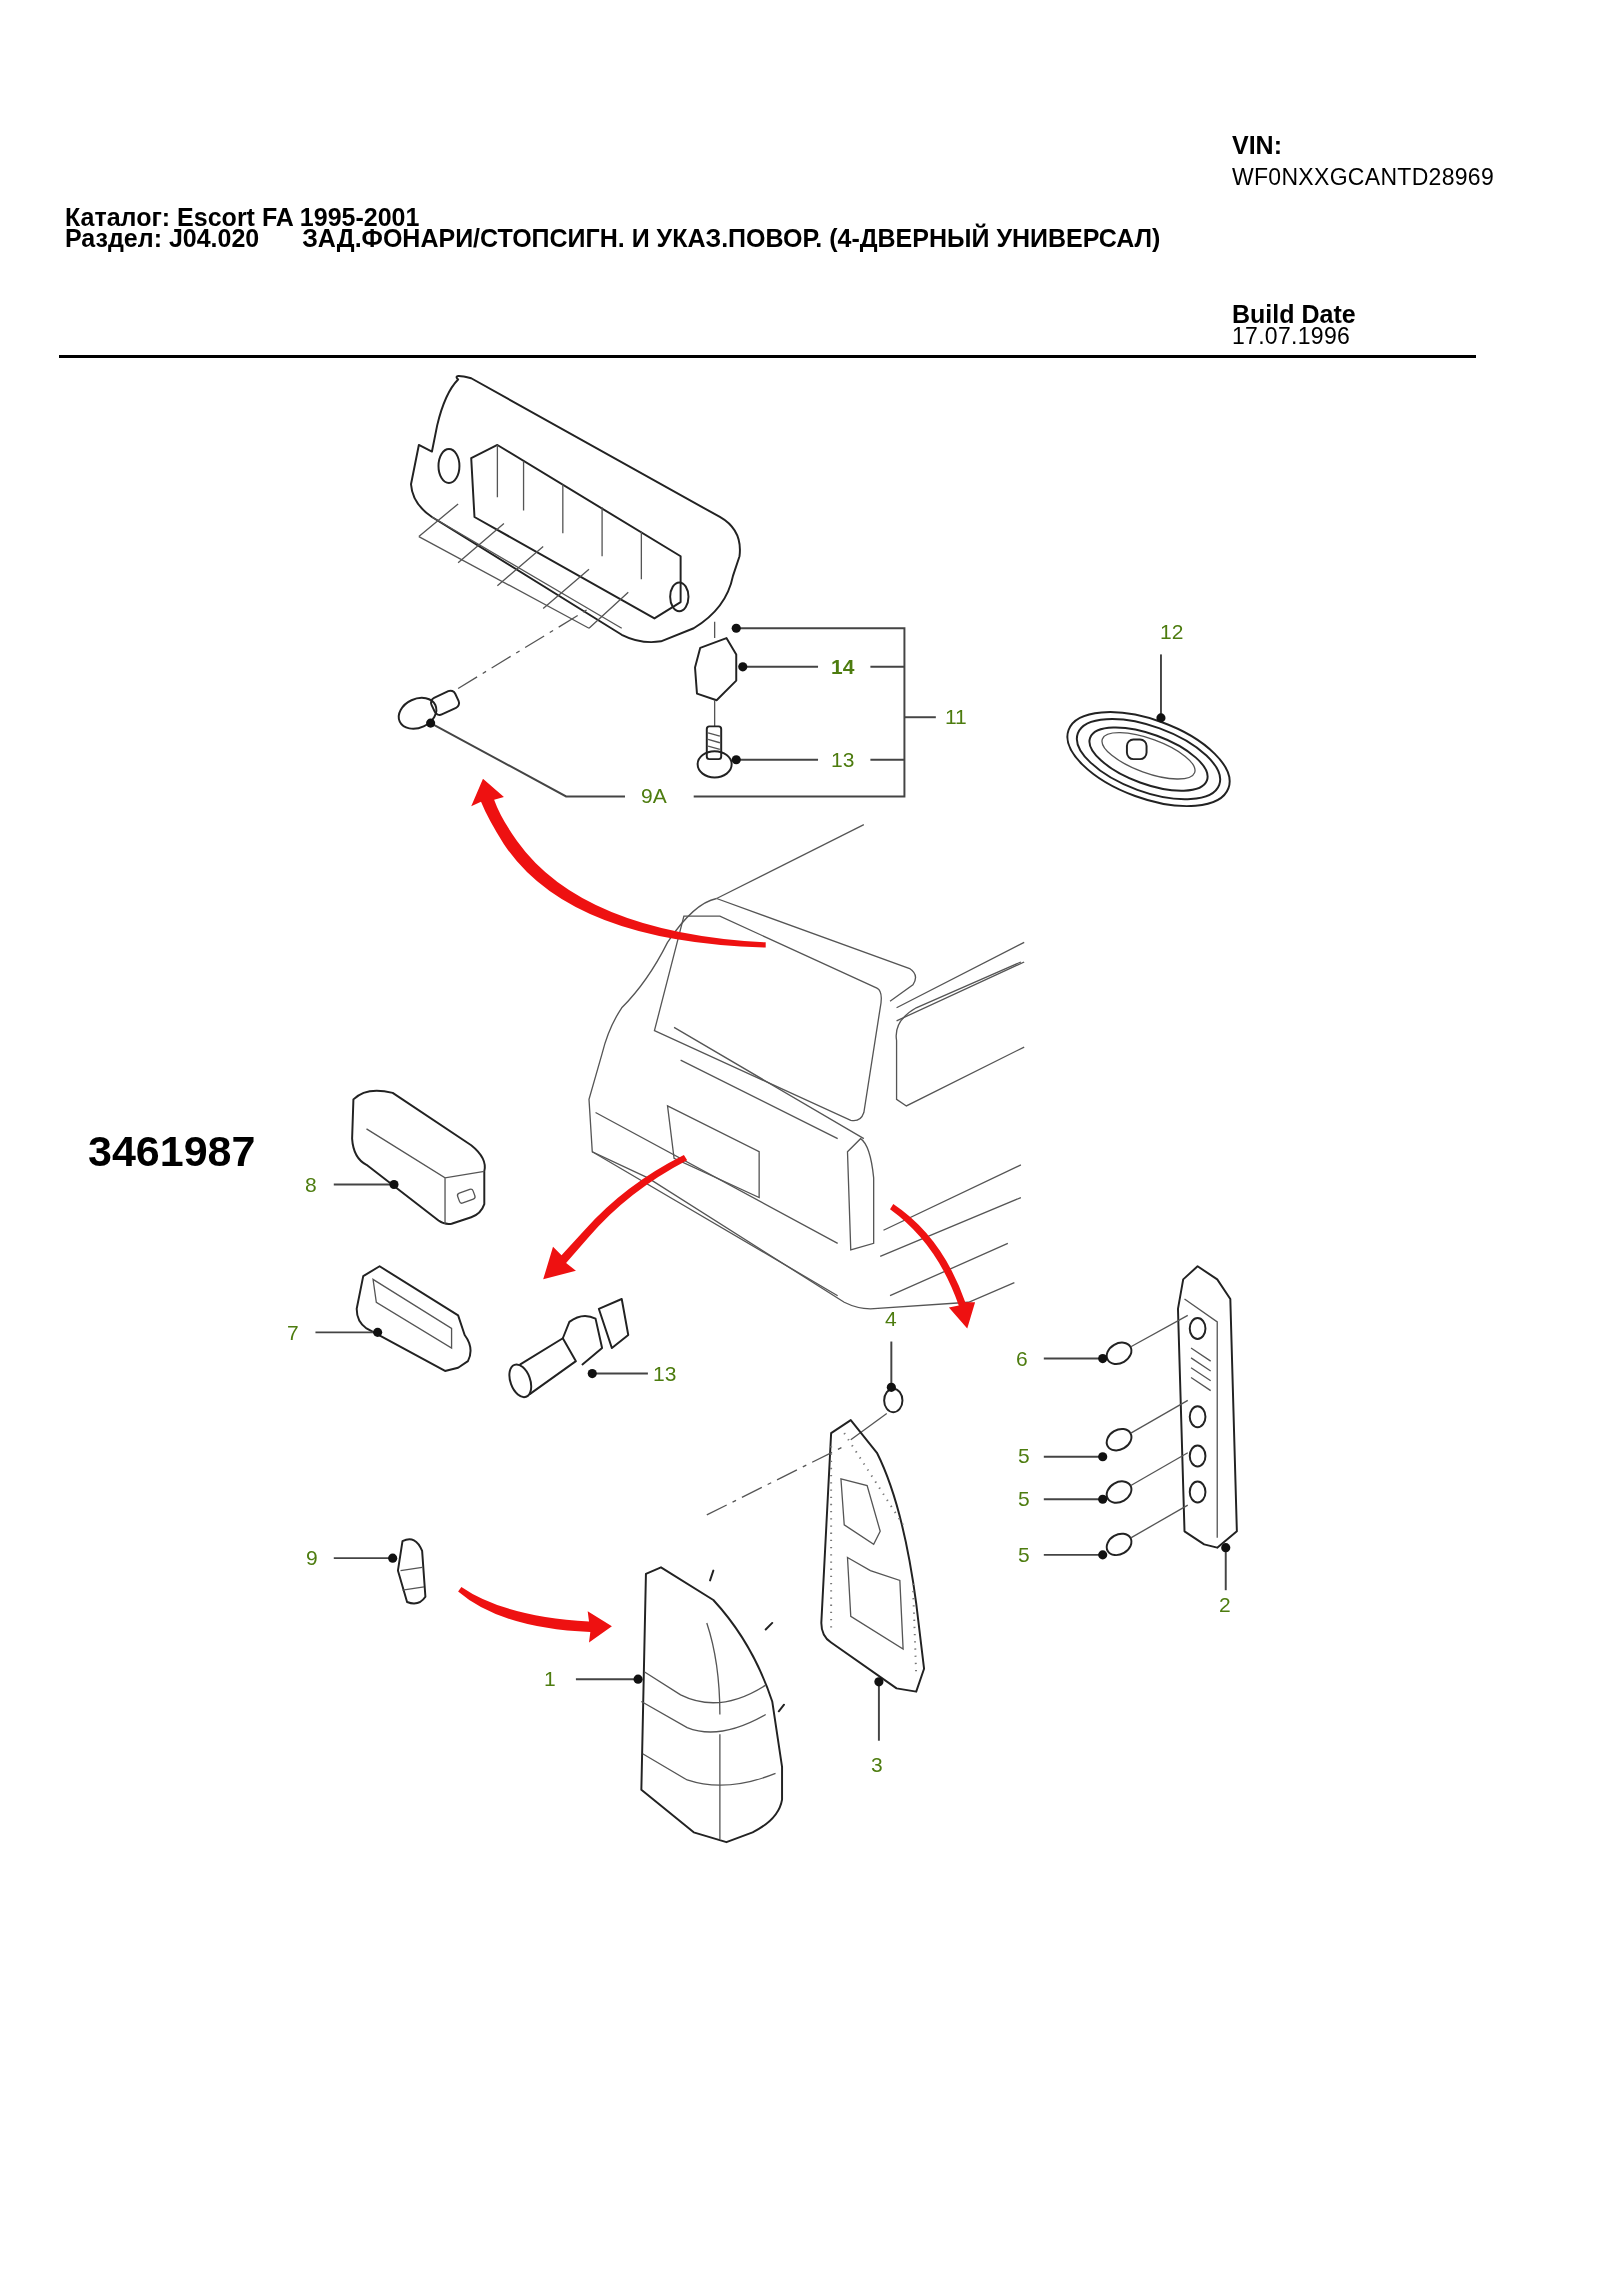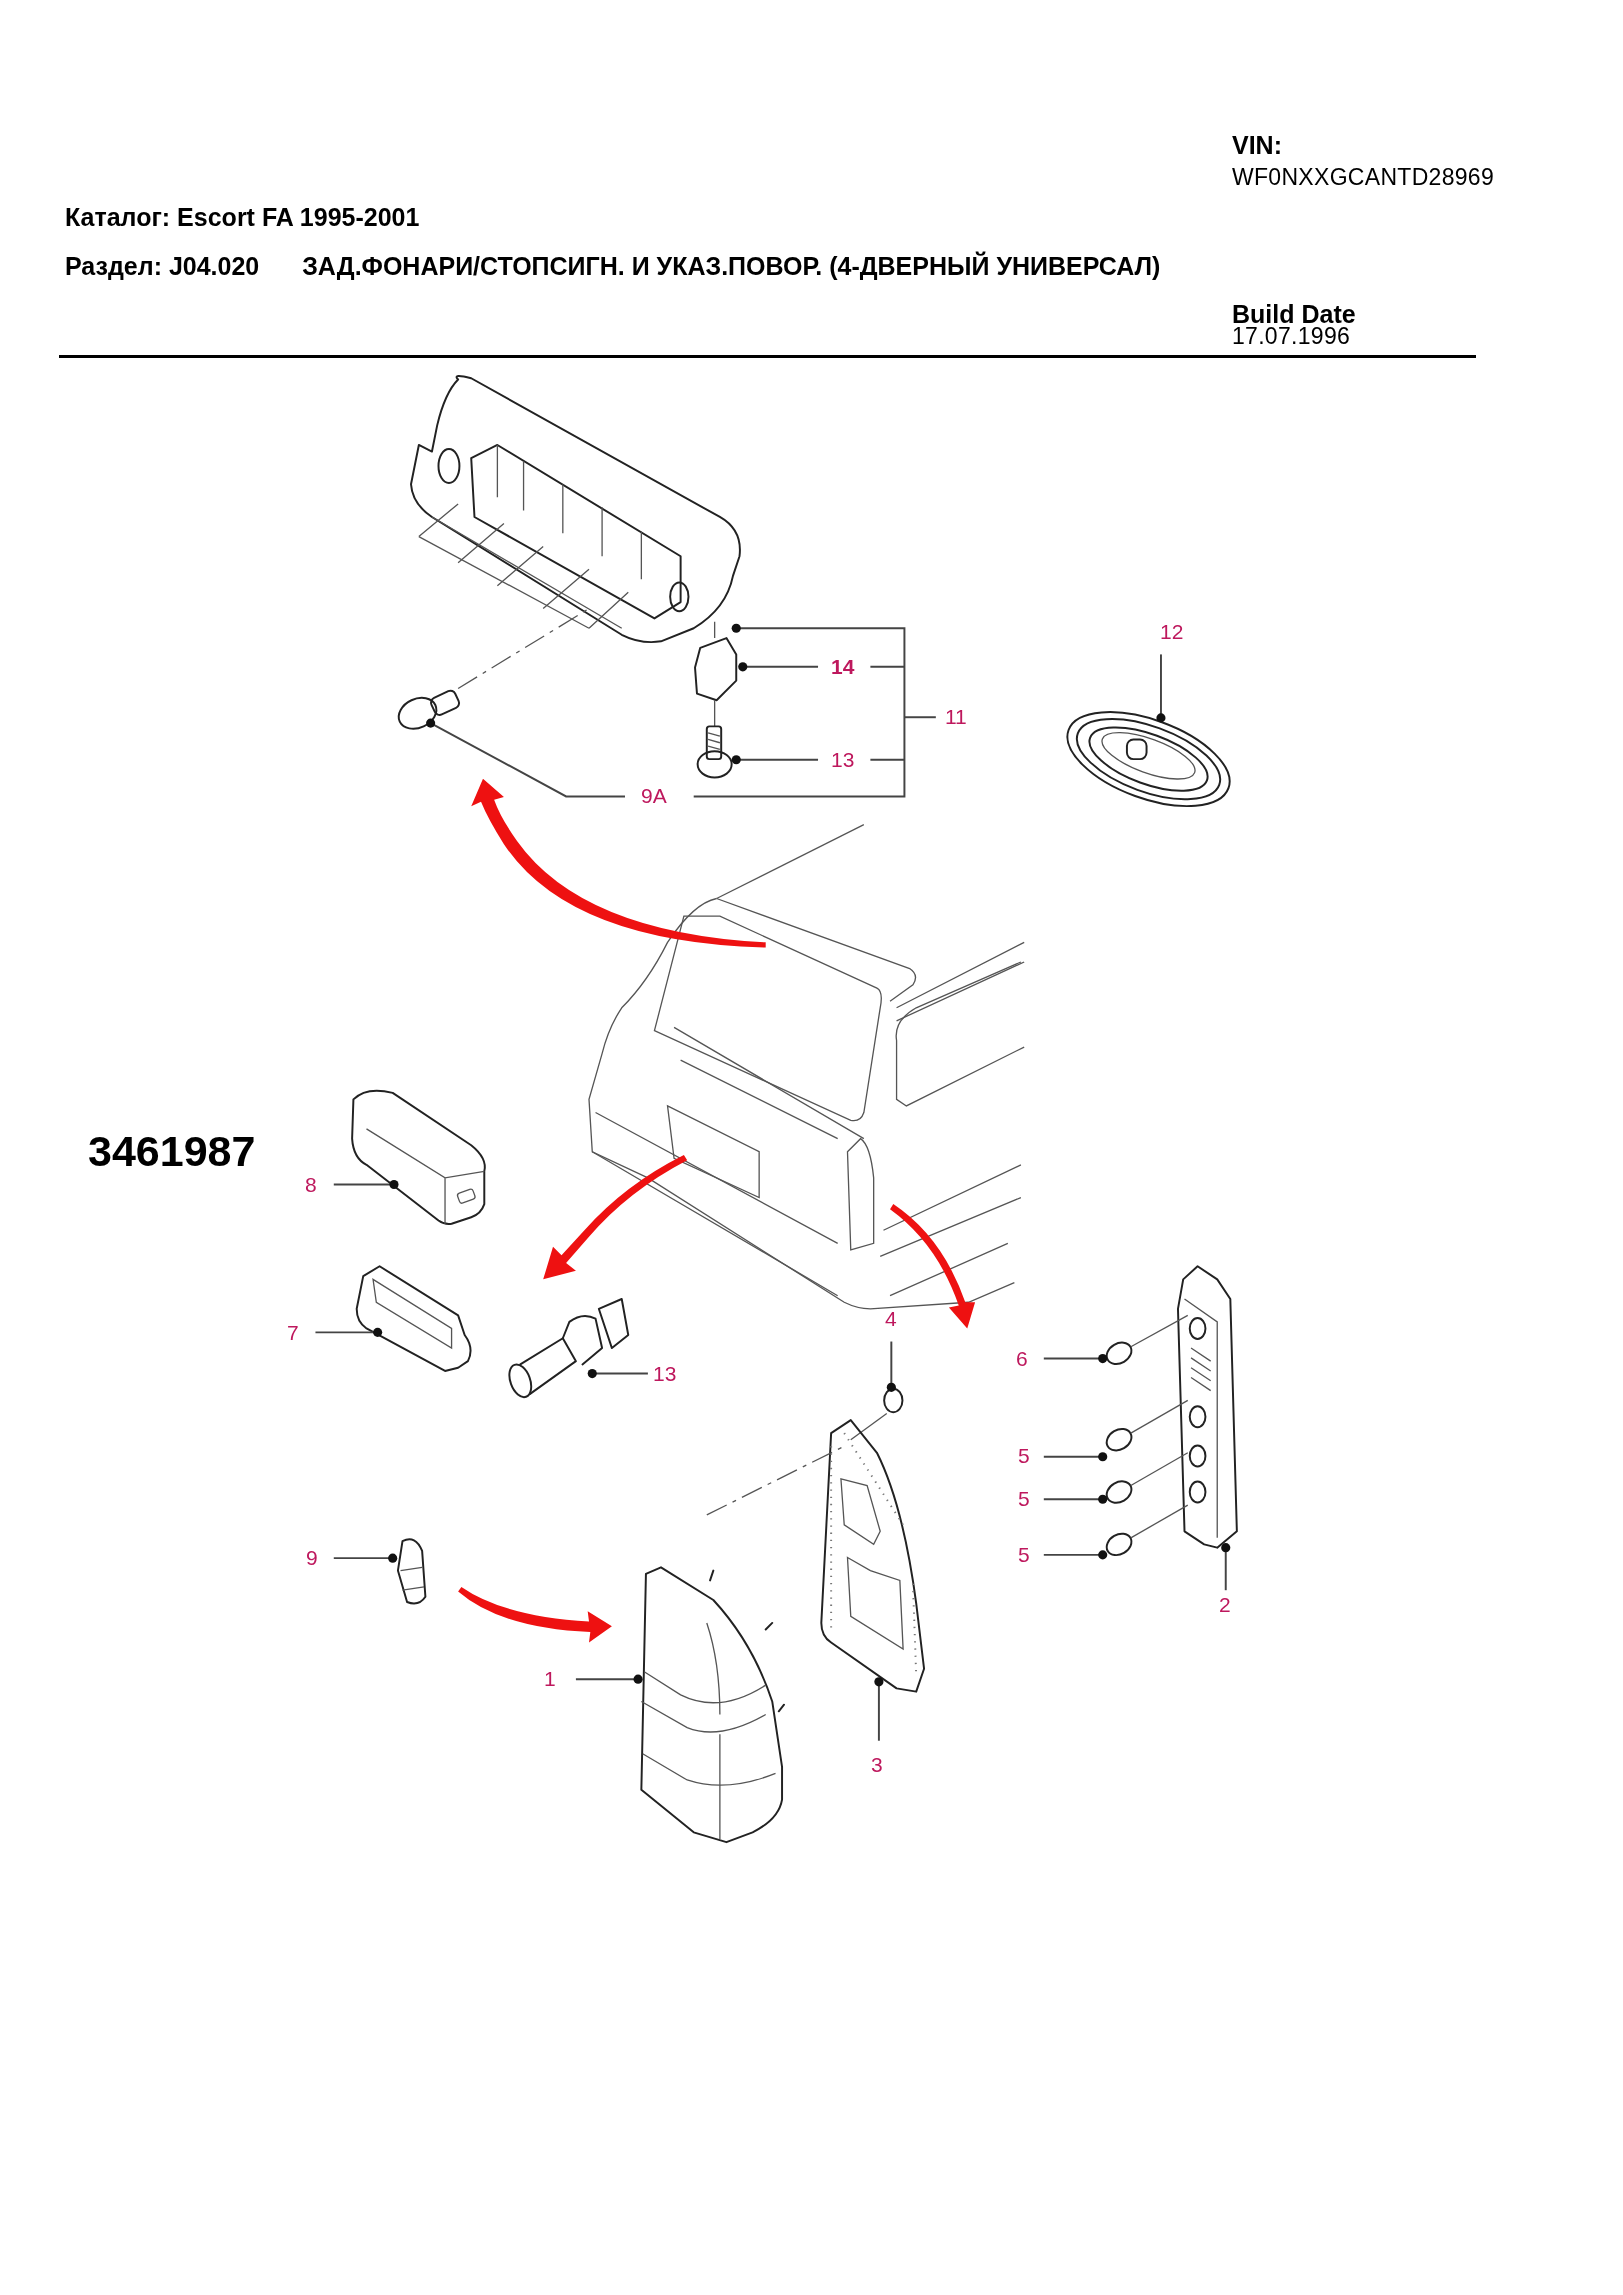--- a/index.html
+++ b/index.html
@@ -3,38 +3,38 @@
 <meta charset="utf-8">
 <style>
   html, body { margin:0; padding:0; background:#ffffff; }
   body { width:1623px; height:2295px; position:relative; overflow:hidden;
          font-family:"Liberation Sans", sans-serif; color:#000; }
   .abs { position:absolute; }
   .hdr-bold { font-weight:bold; font-size:25px; white-space:nowrap;text-align:center; }
   .hdr-val { font-size:23px; white-space:nowrap; letter-spacing:0.3px; }
   .rule { position:absolute; left:59px; top:355px; width:1417px; height:2.6px; background:#000; }
   .partno { font-weight:bold; font-size:43px; }
-  .callout { position:absolute; font-size:21px; color:#be185d; line-height:1; white-space:nowrap; }
+  .callout { position:absolute; font-size:21px; color:#4d7c0f; line-height:1; white-space:nowrap; }
   svg.diagram { position:absolute; left:0; top:0; }
   .ln { stroke:#222; stroke-width:3; fill:none; stroke-linecap:round; stroke-linejoin:round; }
   .lt { stroke:#555; stroke-width:2; fill:none; }
   .leader { stroke:#444; stroke-width:3; fill:none; }
   .dot { fill:#111; }
   .arrow { fill:#ee1111; stroke:none; }
   .dash { stroke:#555; stroke-width:2; fill:none; stroke-dasharray:34 10 6 10; }
   .dots { fill:none; stroke:#777; stroke-width:3; stroke-dasharray:2 9; }
 </style>
 </head>
 <body>
 
 <div class="abs hdr-bold" style="left:1232px; top:131px;">VIN:</div>
 <div class="abs hdr-val" style="left:1232px; top:164px;">WF0NXXGCANTD28969</div>
 
 <div class="abs hdr-bold" style="left:65px; top:203px;">Каталог: Escort FA 1995-2001</div>
-<div class="abs hdr-bold" style="left:65px; top:252px;">
+<div class="abs hdr-bold" style="left:65px; top:224px;">
   <span>Раздел: J04.020</span>
   <span style="display:inline-block; width:29px;"></span>
   <span>ЗАД.ФОНАРИ/СТОПСИГН. И УКАЗ.ПОВОР. (4-ДВЕРНЫЙ УНИВЕРСАЛ)</span>
 </div>
 
 <div class="abs hdr-bold" style="left:1232px; top:288px;margin-top:12px;">Build Date</div>
 <div class="abs hdr-val" style="left:1232px; top:323px;">17.07.1996</div>
 
 <div class="rule"></div>
 

